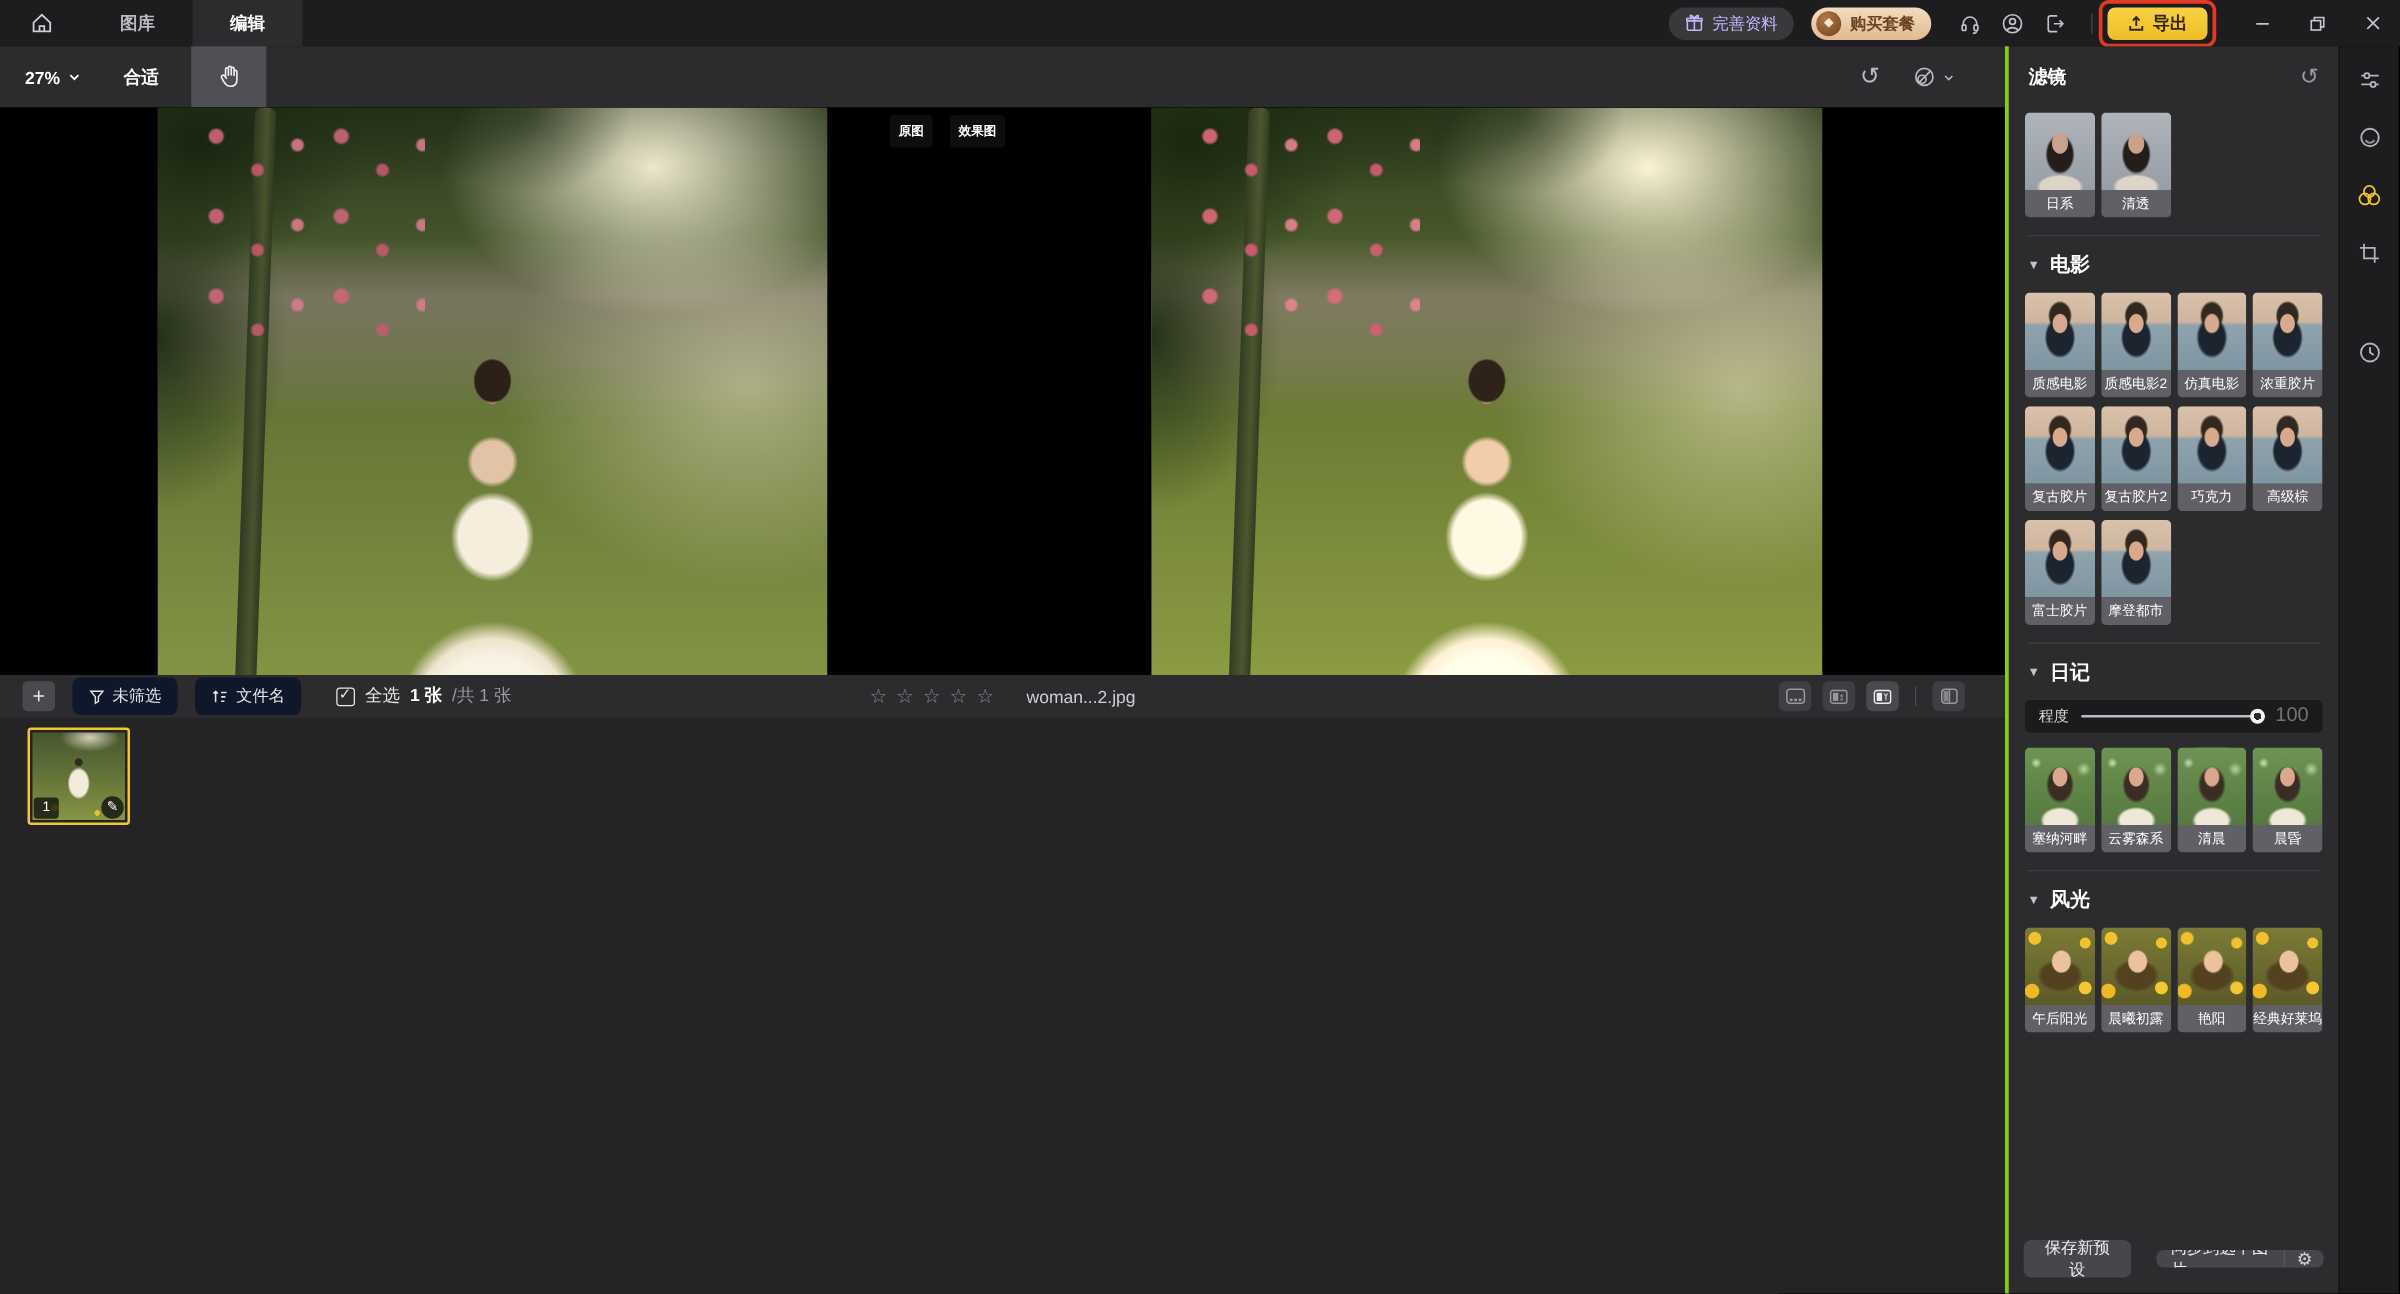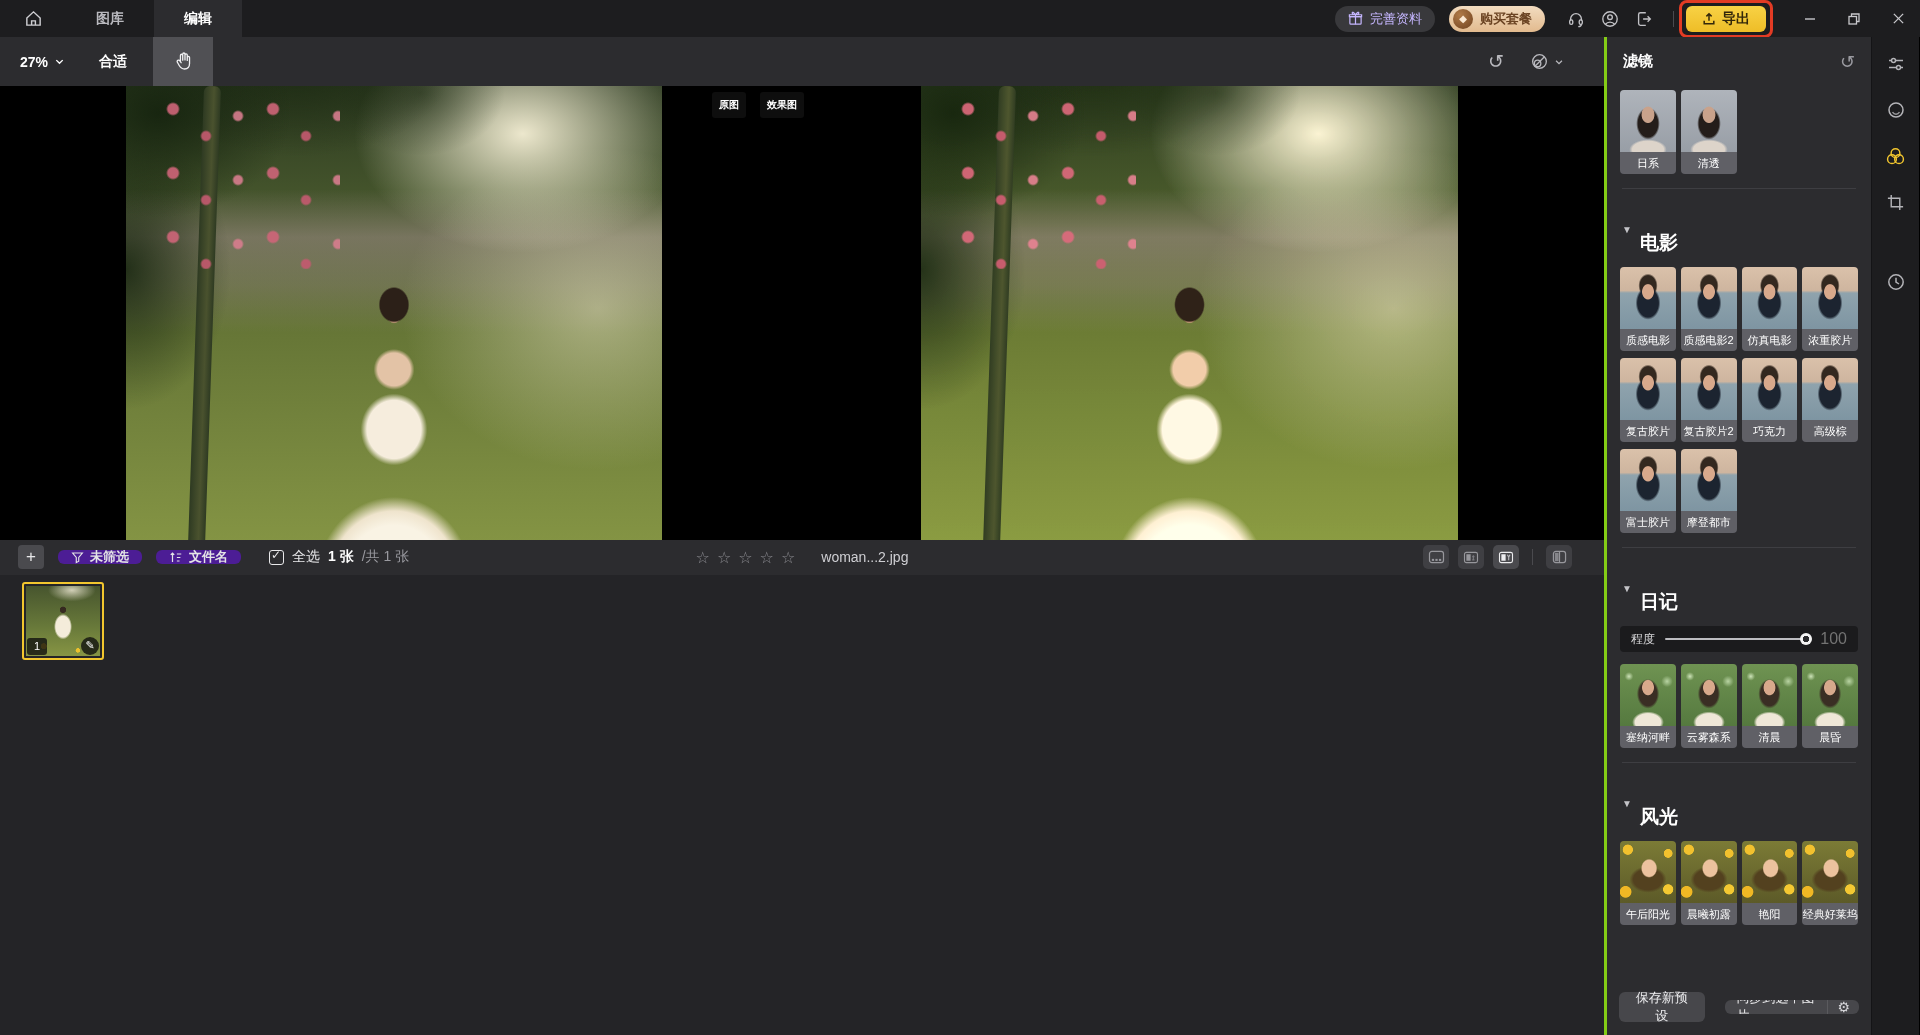--- a/index.html
+++ b/index.html
@@ -70,21 +70,21 @@
     radial-gradient(ellipse 13px 16px at 50% 8%, #c79a7e 52%, rgba(199,154,126,0) 60%),
     radial-gradient(ellipse 34px 34px at 50% 20%, #e3c3a6 48%, rgba(227,195,166,0) 60%),
     radial-gradient(ellipse 52px 56px at 50% 33%, #f6eddd 52%, rgba(246,237,221,0) 64%),
     radial-gradient(ellipse 108px 118px at 50% 66%, #f9f3e4 48%, #efe4cd 60%, rgba(249,243,228,0) 72%);}
   .canvas-labels{position:absolute;left:712px;top:6px;display:flex;gap:14px;}
   .view-pill{background:rgba(16,16,16,.88);border-radius:3px;padding:6px 7px;font-size:10px;font-weight:700;color:#fff;}
 
   
   .statusbar{position:relative;height:35px;background:var(--bg-panel);display:flex;align-items:center;padding:0 18px;gap:14px;}
   .sb-add{width:26px;height:24px;border-radius:4px;background:#4a4a4e;color:#e8e8ea;font-size:17px;display:flex;align-items:center;justify-content:center;}
-  .sb-btn{display:flex;align-items:center;gap:6px;height:14px;padding:0 13px;border-radius:6px;background:#4c1d95;color:#e4e4e6;font-size:13px;font-weight:bold;}
+  .sb-btn{display:flex;align-items:center;gap:6px;height:30px;padding:0 13px;border-radius:6px;background:#0f172a;color:#e4e4e6;font-size:13px;}
   .sb-select{display:flex;align-items:center;gap:8px;margin-left:14px;font-size:14px;}
   .checkbox{width:15px;height:15px;border:1.6px solid #e8e8ea;border-radius:3px;position:relative;}
   .checkbox::after{content:"✓";position:absolute;left:1px;top:-3px;font-size:12px;color:#e8e8ea;}
   .sb-count-sel{font-weight:700;color:#fff;}
   .sb-count-tot{color:var(--txt-dim);}
   .sb-center{position:absolute;left:802px;top:0;height:35px;transform:translateX(-50%);display:flex;align-items:center;gap:26px;}
   .stars{display:flex;gap:7px;color:#85858a;font-size:16px;}
   .sb-filename{color:#cfcfd3;font-size:14px;}
   .sb-right{margin-left:auto;display:flex;align-items:center;gap:9px;padding-right:14px;}
   .sb-ico{width:26px;height:24px;border-radius:5px;background:#3f3f43;display:flex;align-items:center;justify-content:center;color:#97979c;}
@@ -111,21 +111,21 @@
   .fp-reset{margin-left:auto;color:var(--txt-dim);font-size:18px;}
   .fp-content{flex:1;overflow:hidden;padding:4px 13px 0 13px;}
   .thumb-grid{display:grid;grid-template-columns:repeat(4,1fr);gap:7px 5px;margin-bottom:12px;}
   .thumb{border-radius:4px;overflow:hidden;cursor:pointer;}
   .thumb[data-selected="true"]{outline:2px solid var(--accent);outline-offset:1px;}
   .thumb-img{height:62px;background:#555;}
   .thumb-label{height:22px;line-height:22px;background:var(--thumb-label);color:#fff;font-size:11px;text-align:center;white-space:nowrap;overflow:hidden;}
   .fp-divider{height:1px;background:var(--divider);margin:14px 2px 13px 2px;}
   .section-head{display:flex;align-items:center;gap:8px;margin:2px 2px 11px 2px;}
   .caret{color:#c4c4c8;font-size:10px;}
-  .section-title{font-size:19px;font-weight:700;color:#fff;margin-top:28px;}
+  .section-title{font-size:16px;font-weight:700;color:#fff;}
   .slider-row{height:26px;background:#1b1b1d;border-radius:4px;display:flex;align-items:center;gap:10px;padding:0 11px;margin:2px 0 12px 0;}
   .slider-label{font-size:12px;color:#d8d8da;white-space:nowrap;}
   .slider-track{position:relative;flex:1;height:2px;background:#bdbdc1;border-radius:1px;}
   .slider-handle{position:absolute;right:-2px;top:50%;transform:translateY(-50%);width:12px;height:12px;border-radius:50%;background:radial-gradient(circle,#2b2b2e 0 3px,#f4f4f4 3px);}
   .slider-value{font-size:16px;color:#737373;min-width:24px;text-align:right;}
   .fp-footer{height:56px;display:flex;align-items:center;justify-content:flex-end;gap:20px;padding:0 12px;}
   .fp-btn{height:30px;padding:0 13px;border-radius:6px;background:var(--bg-btn);color:#ededef;font-size:13px;display:flex;align-items:center;border:none;}
   .fp-split{display:flex;align-items:stretch;background:var(--bg-btn);border-radius:6px;overflow:hidden;height:14px;}
   .fp-split .txt{display:flex;align-items:center;padding:0 12px;font-size:13px;color:#ededef;}
   .fp-split .gear{display:flex;align-items:center;padding:0 9px;border-left:1px solid #5a5a5e;color:#d4d4d8;font-size:14px;}

